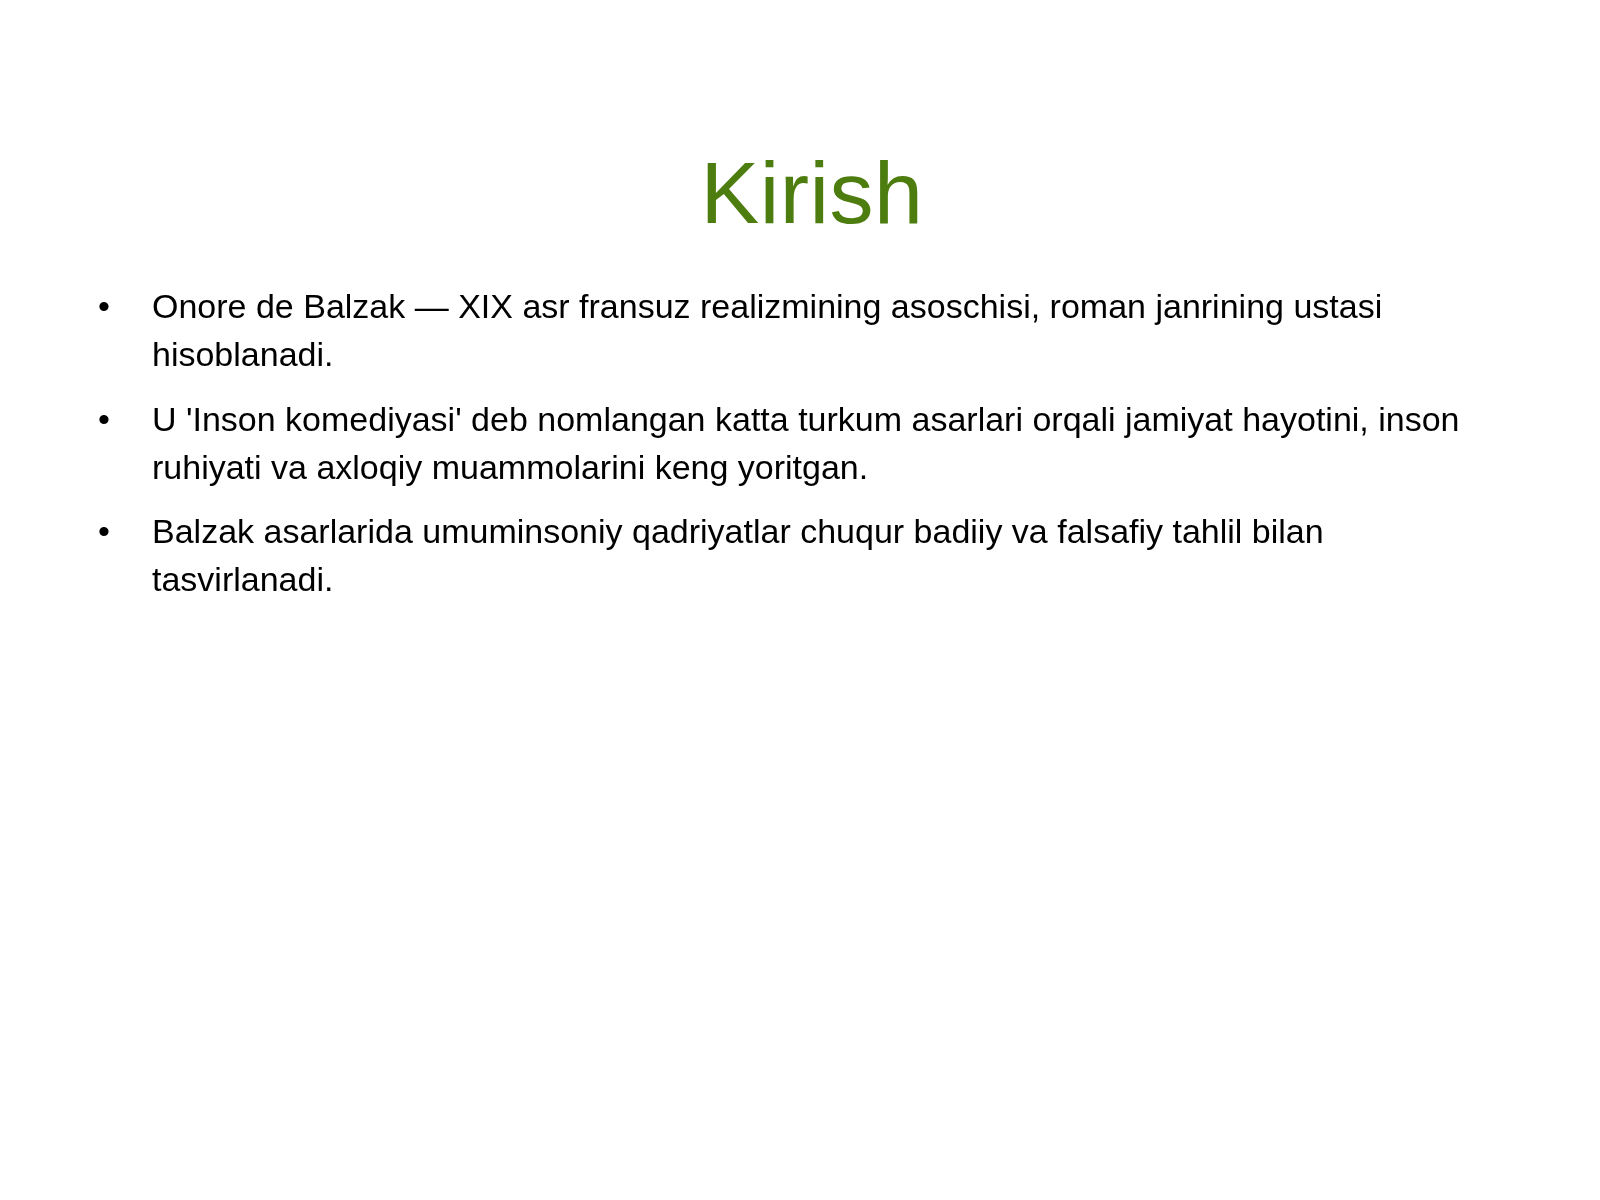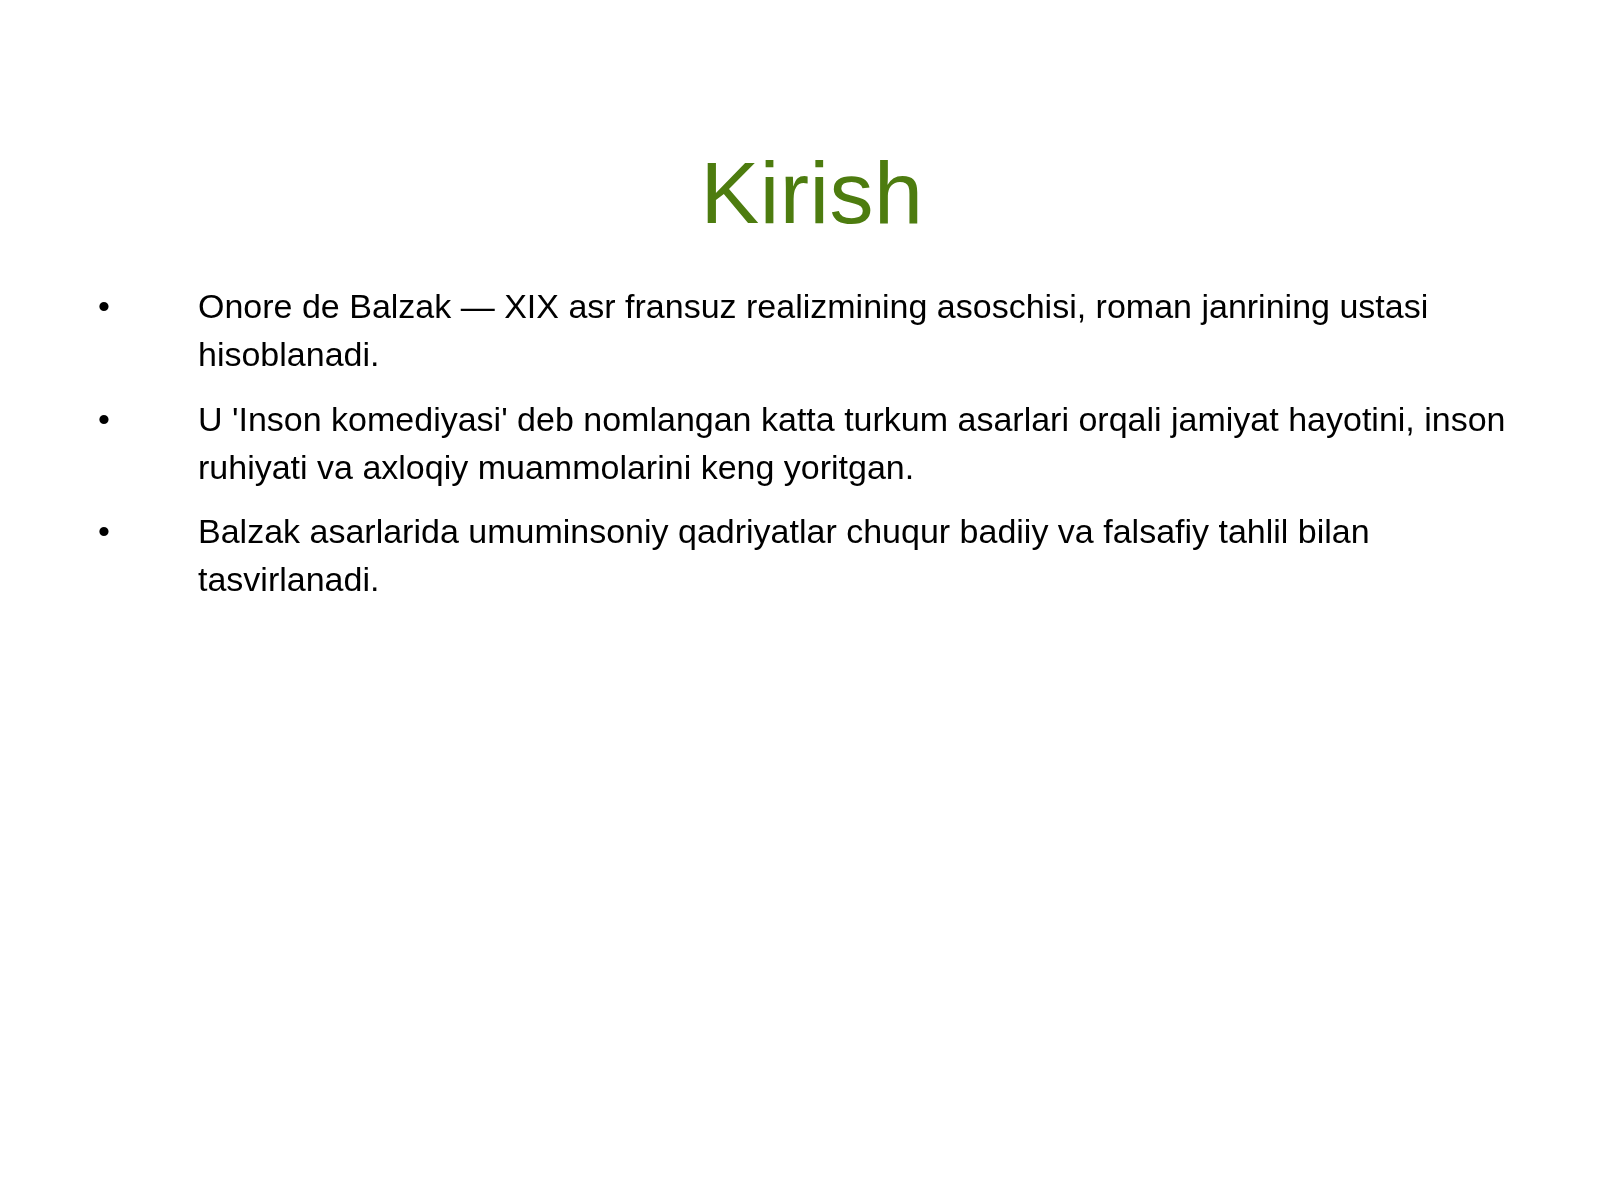--- a/index.html
+++ b/index.html
@@ -54,21 +54,20 @@
   .bullet-item .dot {
     position: absolute;
     left: 12px;
     top: 0;
     font-size: 34px;
     line-height: 1.42;
     color: #000000;
   }
   .bullet-text {
     display: block;
-    margin-left: 46px;
   }
 </style>
 </head>
 <body>
 
 <div class="slide">
 
   <h1 class="slide-title">Kirish</h1>
 
   <ul class="body-list">

